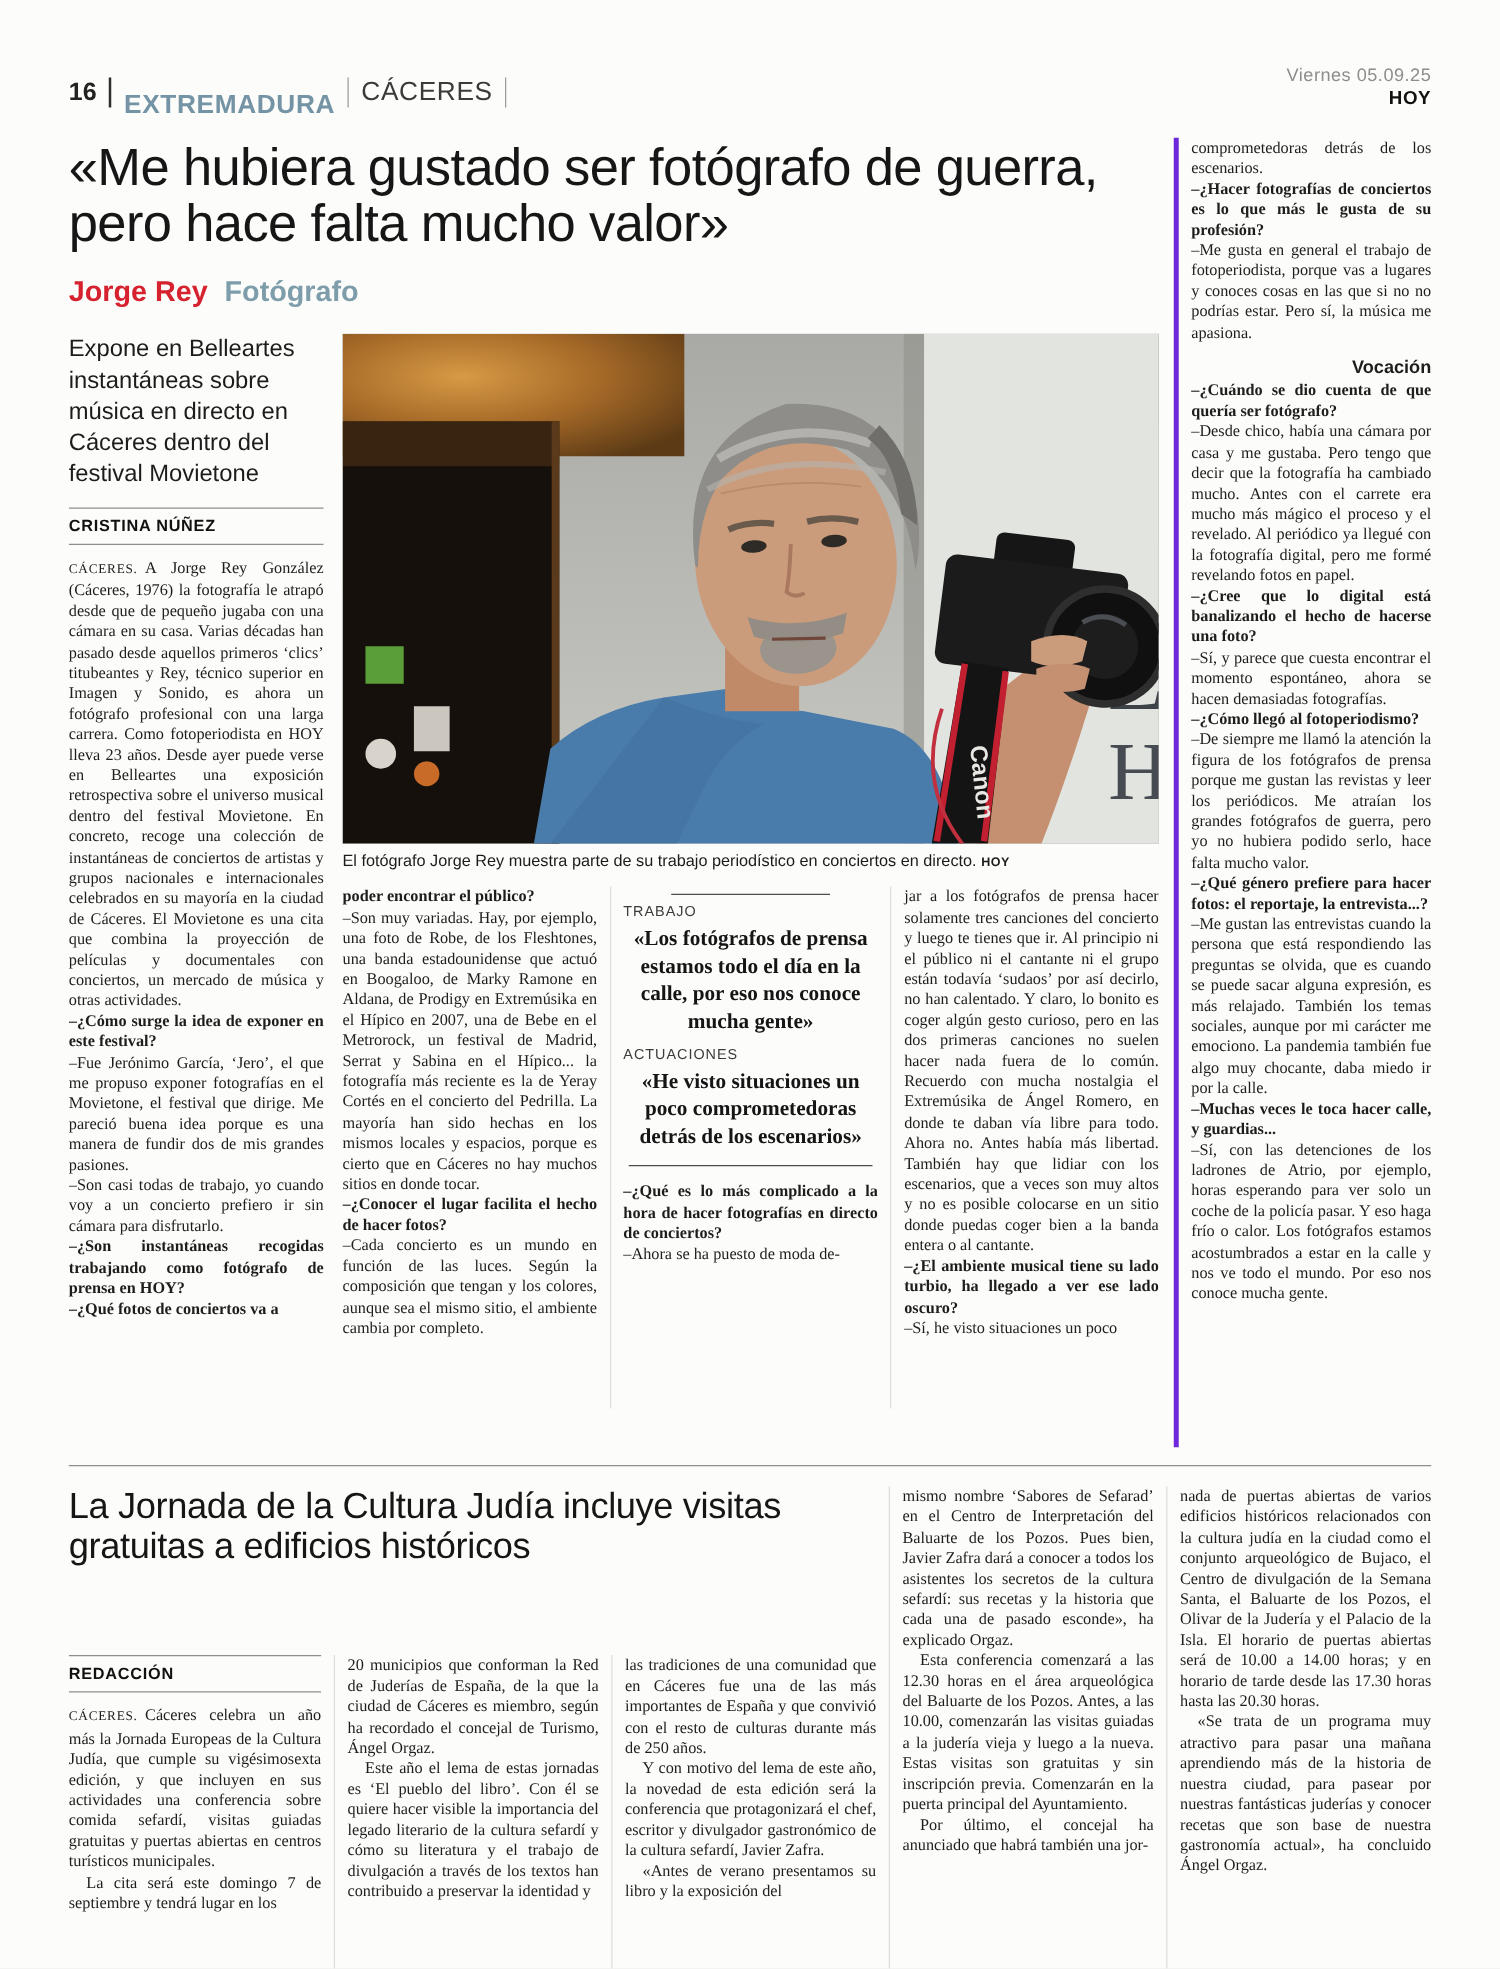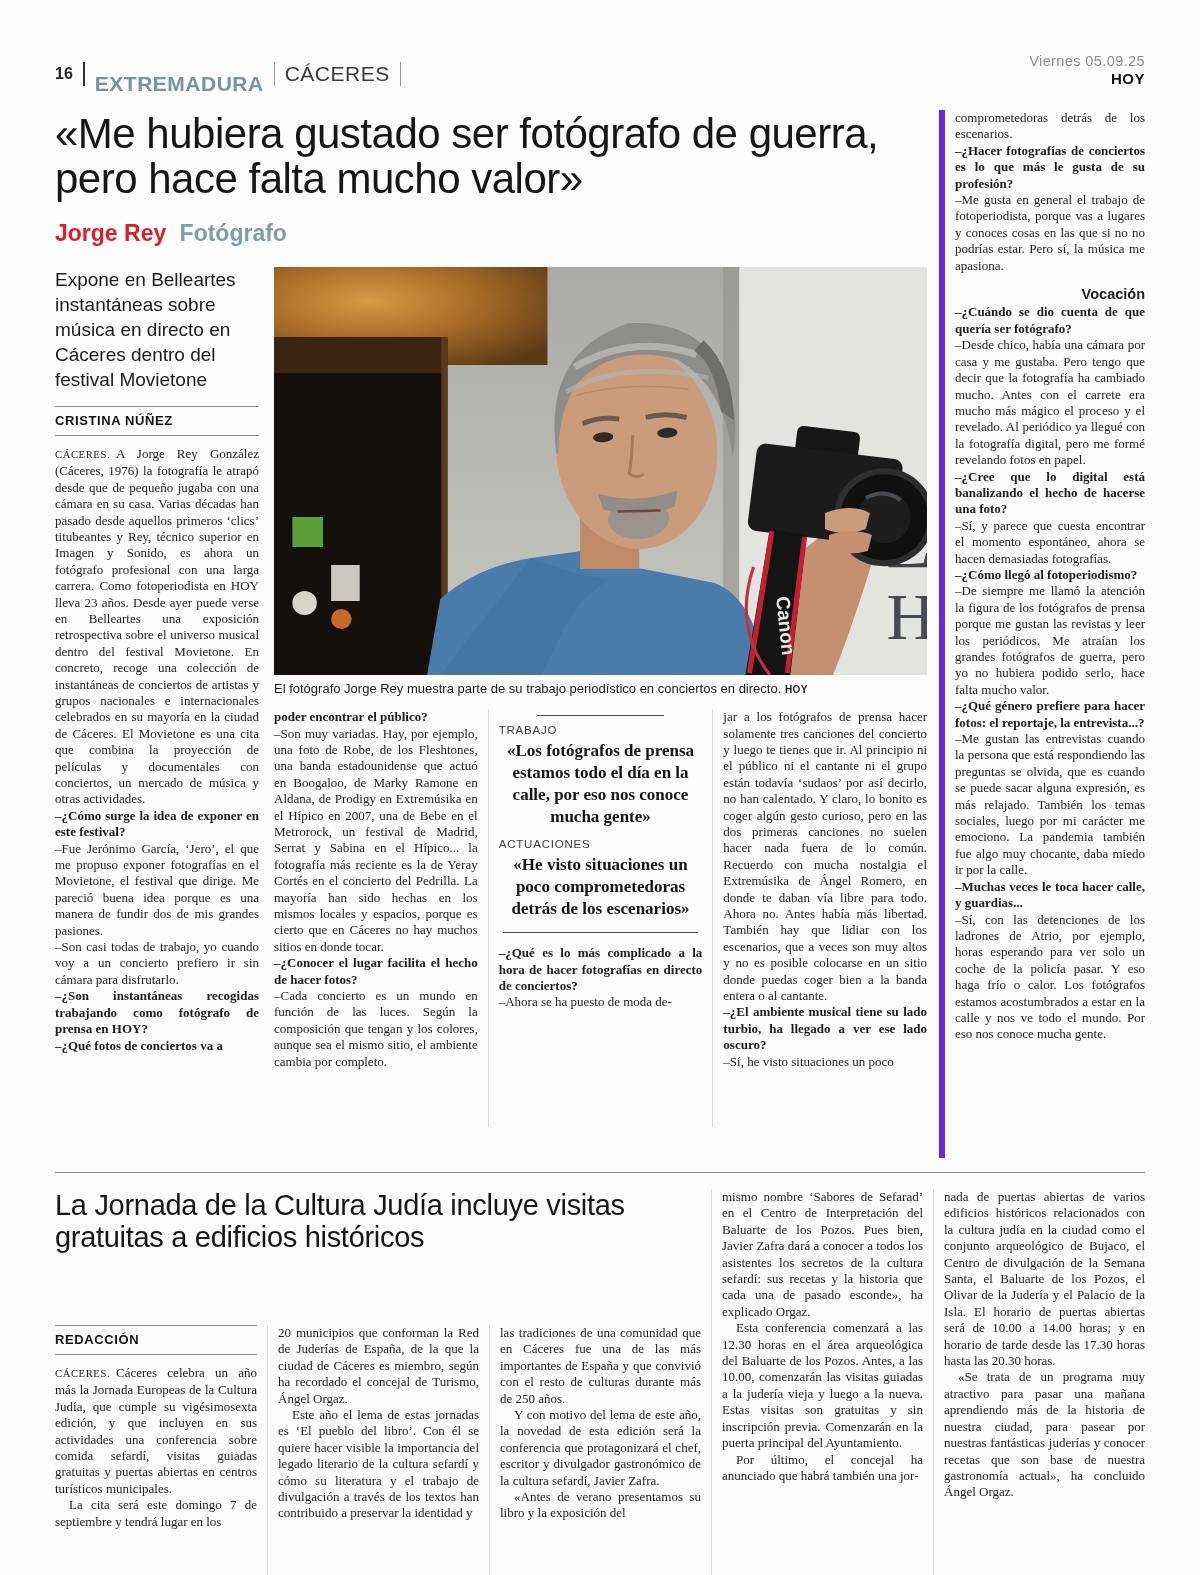--- a/index.html
+++ b/index.html
@@ -3,33 +3,33 @@
 <meta charset="utf-8">
 <style>
   html,body{margin:0;padding:0;background:#e8e8e6;}
   body{width:1200px;height:1575px;position:relative;font-family:"Liberation Sans",sans-serif;}
   .sheet{position:absolute;inset:0;background:#fcfcfa;color:#1e1e1e;
          padding:52px 55px 0 55px;box-sizing:border-box;overflow:hidden;}
 
   
   .pagehead{display:flex;justify-content:space-between;align-items:flex-start;height:44px;}
   .ph-left{display:flex;align-items:center;gap:10px;}
-  .ph-num{font-size:16px;font-weight:bold;color:#222;}
+  .ph-num{font-size:20px;font-weight:bold;color:#222;}
   .ph-bar{width:2px;height:24px;background:#2e2e2e;}
   .ph-bar.light{width:1px;background:#9a9a9a;}
   .ph-section{font-size:21px;font-weight:bold;letter-spacing:.5px;color:#7493a4;margin-top:20px;}
   .ph-sub{font-size:21px;color:#3a3a3a;letter-spacing:.5px;}
   .ph-right{text-align:right;line-height:1.25;}
   .ph-date{font-size:14.5px;color:#8d8d8d;letter-spacing:.4px;}
   .ph-mast{font-size:15px;font-weight:bold;color:#111;letter-spacing:.5px;}
 
   
   .ma{display:flex;gap:12px;margin-top:14px;height:1048px;overflow:hidden;}
   .ma-left{width:872px;flex-shrink:0;}
-  .ma-col5{flex:1;border-left:6px solid #6d28d9;padding-left:10px;overflow:hidden;min-width:0;}
+  .ma-col5{flex:1;border-left:4px solid #6d28d9;padding-left:10px;overflow:hidden;min-width:0;}
 
   .headline{font-size:42px;line-height:1.07;font-weight:normal;letter-spacing:-.5px;color:#161616;margin:2px 0 18px 0;}
   .byline{margin:0 0 20px 0;font-size:23px;font-weight:bold;}
   .byline .name{color:#d6212e;}
   .byline .role{color:#7e9dab;margin-left:7px;}
 
   .ma-content{display:flex;gap:15px;}
   .col1{width:204px;flex-shrink:0;overflow:hidden;height:932px;}
   .photo-col{flex:1;min-width:0;}
 
@@ -224,21 +224,21 @@
         <p class="blk blk-q">–¿Hacer fotografías de conciertos es lo que más le gusta de su profesión?</p>
         <p class="blk blk-a">–Me gusta en general el trabajo de fotoperiodista, porque vas a lugares y conoces cosas en las que si no no podrías estar. Pero sí, la música me apasiona.</p>
         <p class="blk blk-sub">Vocación</p>
         <p class="blk blk-q">–¿Cuándo se dio cuenta de que quería ser fotógrafo?</p>
         <p class="blk blk-a">–Desde chico, había una cámara por casa y me gustaba. Pero tengo que decir que la fotografía ha cambiado mucho. Antes con el carrete era mucho más mágico el proceso y el revelado. Al periódico ya llegué con la fotografía digital, pero me formé revelando fotos en papel.</p>
         <p class="blk blk-q">–¿Cree que lo digital está banalizando el hecho de hacerse una foto?</p>
         <p class="blk blk-a">–Sí, y parece que cuesta encontrar el momento espontáneo, ahora se hacen demasiadas fotografías.</p>
         <p class="blk blk-q">–¿Cómo llegó al fotoperiodismo?</p>
         <p class="blk blk-a">–De siempre me llamó la atención la figura de los fotógrafos de prensa porque me gustan las revistas y leer los periódicos. Me atraían los grandes fotógrafos de guerra, pero yo no hubiera podido serlo, hace falta mucho valor.</p>
         <p class="blk blk-q">–¿Qué género prefiere para hacer fotos: el reportaje, la entrevista...?</p>
-        <p class="blk blk-a">–Me gustan las entrevistas cuando la persona que está respondiendo las preguntas se olvida, que es cuando se puede sacar alguna expresión, es más relajado. También los temas sociales, luego por mi carácter me emociono. La pandemia también fue algo muy chocante, daba miedo ir por la calle.</p>
+        <p class="blk blk-a">–Me gustan las entrevistas cuando la persona que está respondiendo las preguntas se olvida, que es cuando se puede sacar alguna expresión, es más relajado. También los temas sociales, aunque por mi carácter me emociono. La pandemia también fue algo muy chocante, daba miedo ir por la calle.</p>
         <p class="blk blk-q">–Muchas veces le toca hacer calle, y guardias...</p>
         <p class="blk blk-a">–Sí, con las detenciones de los ladrones de Atrio, por ejemplo, horas esperando para ver solo un coche de la policía pasar. Y eso haga frío o calor. Los fotógrafos estamos acostumbrados a estar en la calle y nos ve todo el mundo. Por eso nos conoce mucha gente.</p>
       </div>
   </div>
 
   <hr class="story-divider">
 
   <div class="ba">
     <h2 class="ba-headline">La Jornada de la Cultura Judía incluye visitas gratuitas a edificios históricos</h2>
     <div class="cell tall vl serifcol" style="grid-column:4">

